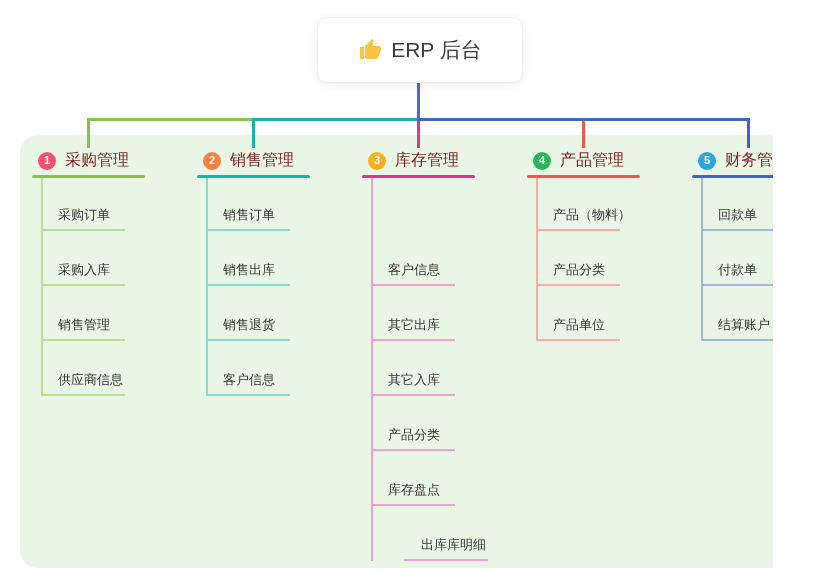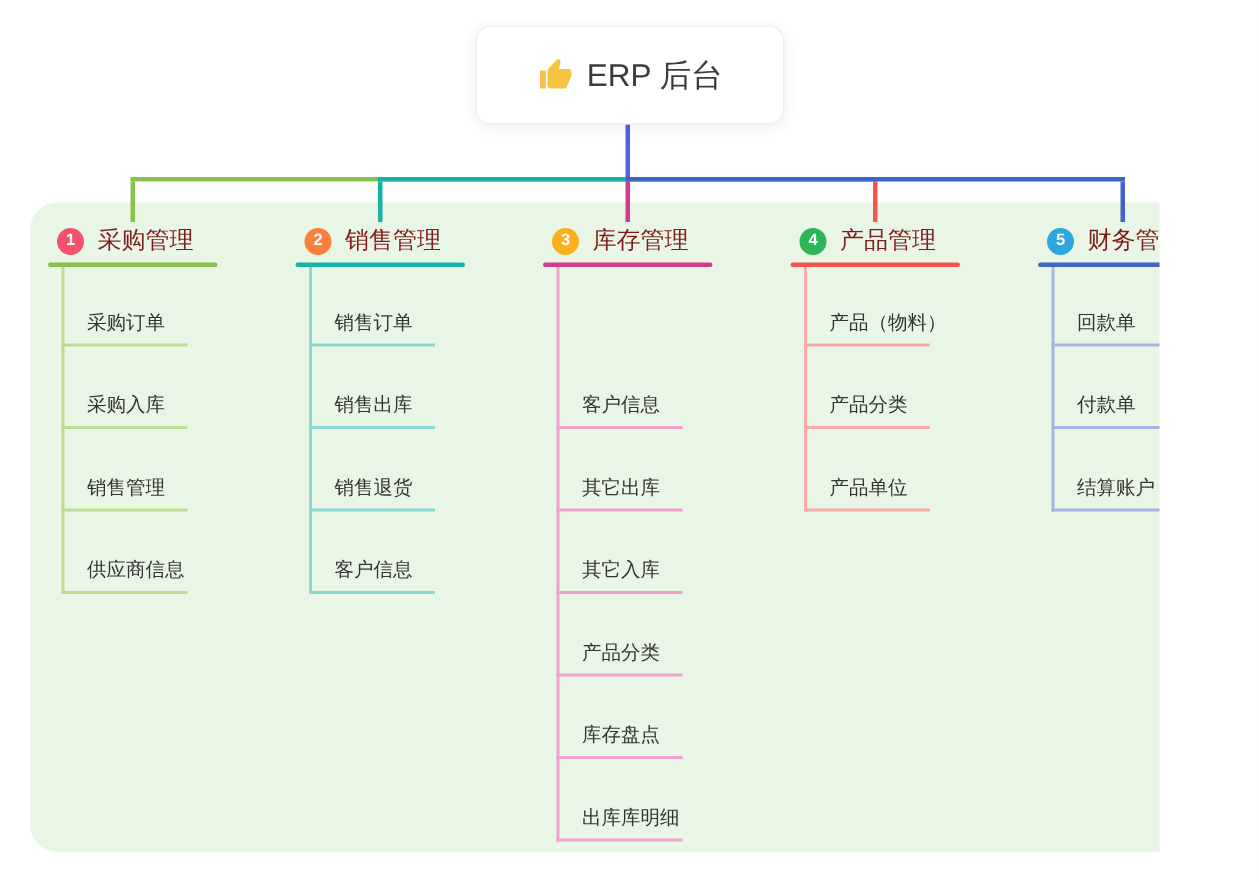--- a/index.html
+++ b/index.html
@@ -152,21 +152,21 @@
           <span class="k-underline"></span>
         </div>
         <div class="kid" style="top: 423px;">
           <span class="k-label">产品分类</span>
           <span class="k-underline"></span>
         </div>
         <div class="kid" style="top: 478px;">
           <span class="k-label">库存盘点</span>
           <span class="k-underline"></span>
         </div>
-        <div class="kid" style="top: 533px;">
+        <div class="kid" style="top: 533px; margin-left: 33px;">
           <span class="k-label">出库库明细</span>
           <span class="k-underline"></span>
         </div>
       </div>
 
   <div class="branch" style="left: 527px; --badge: #2db55a; --strong: #f2564f; --light: #f9aaa6;">
     <div class="branch-title">
       <span class="badge">4</span>
       <span class="t">产品管理</span>
     </div>

